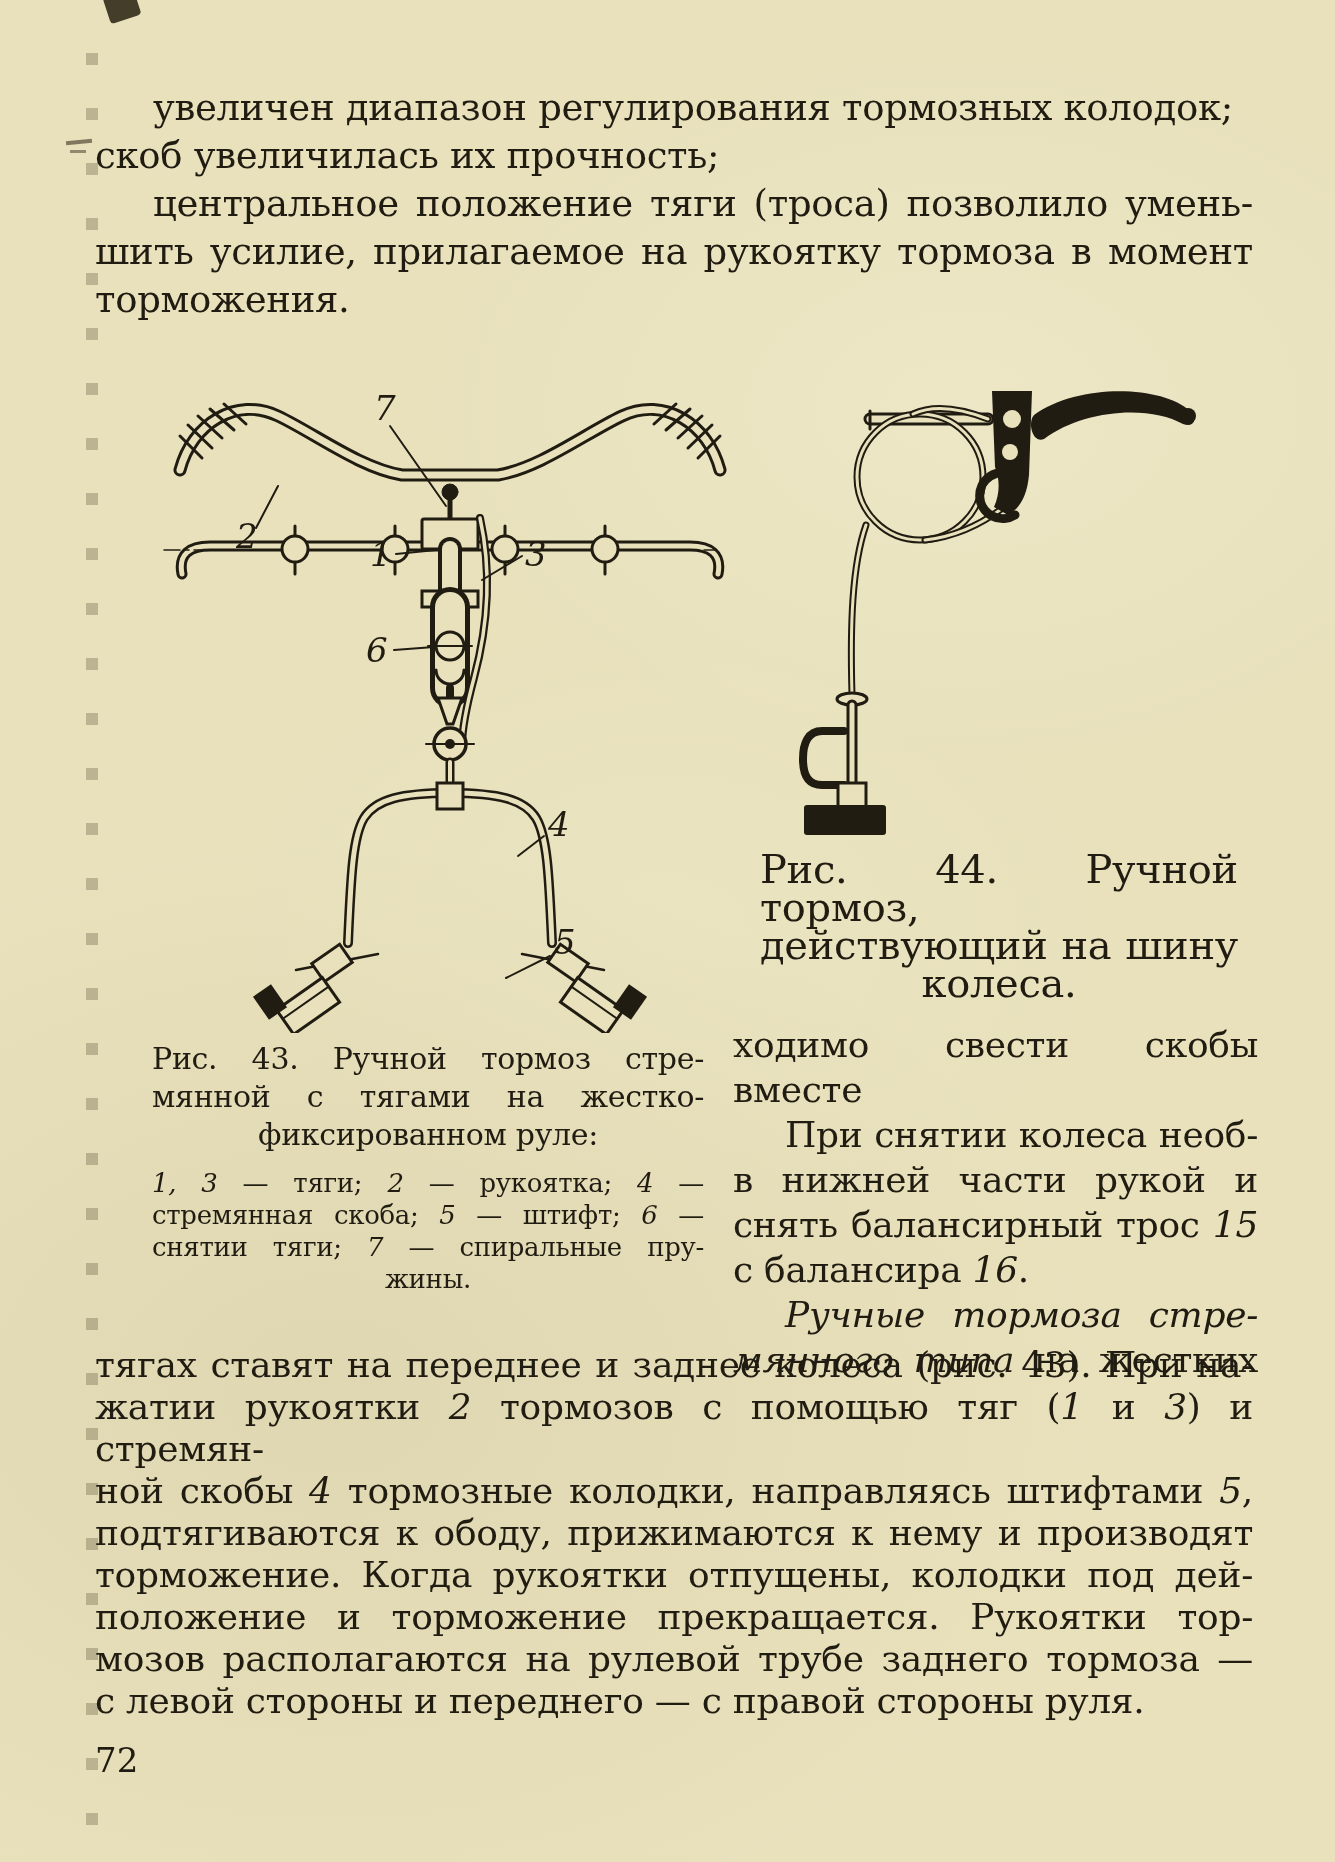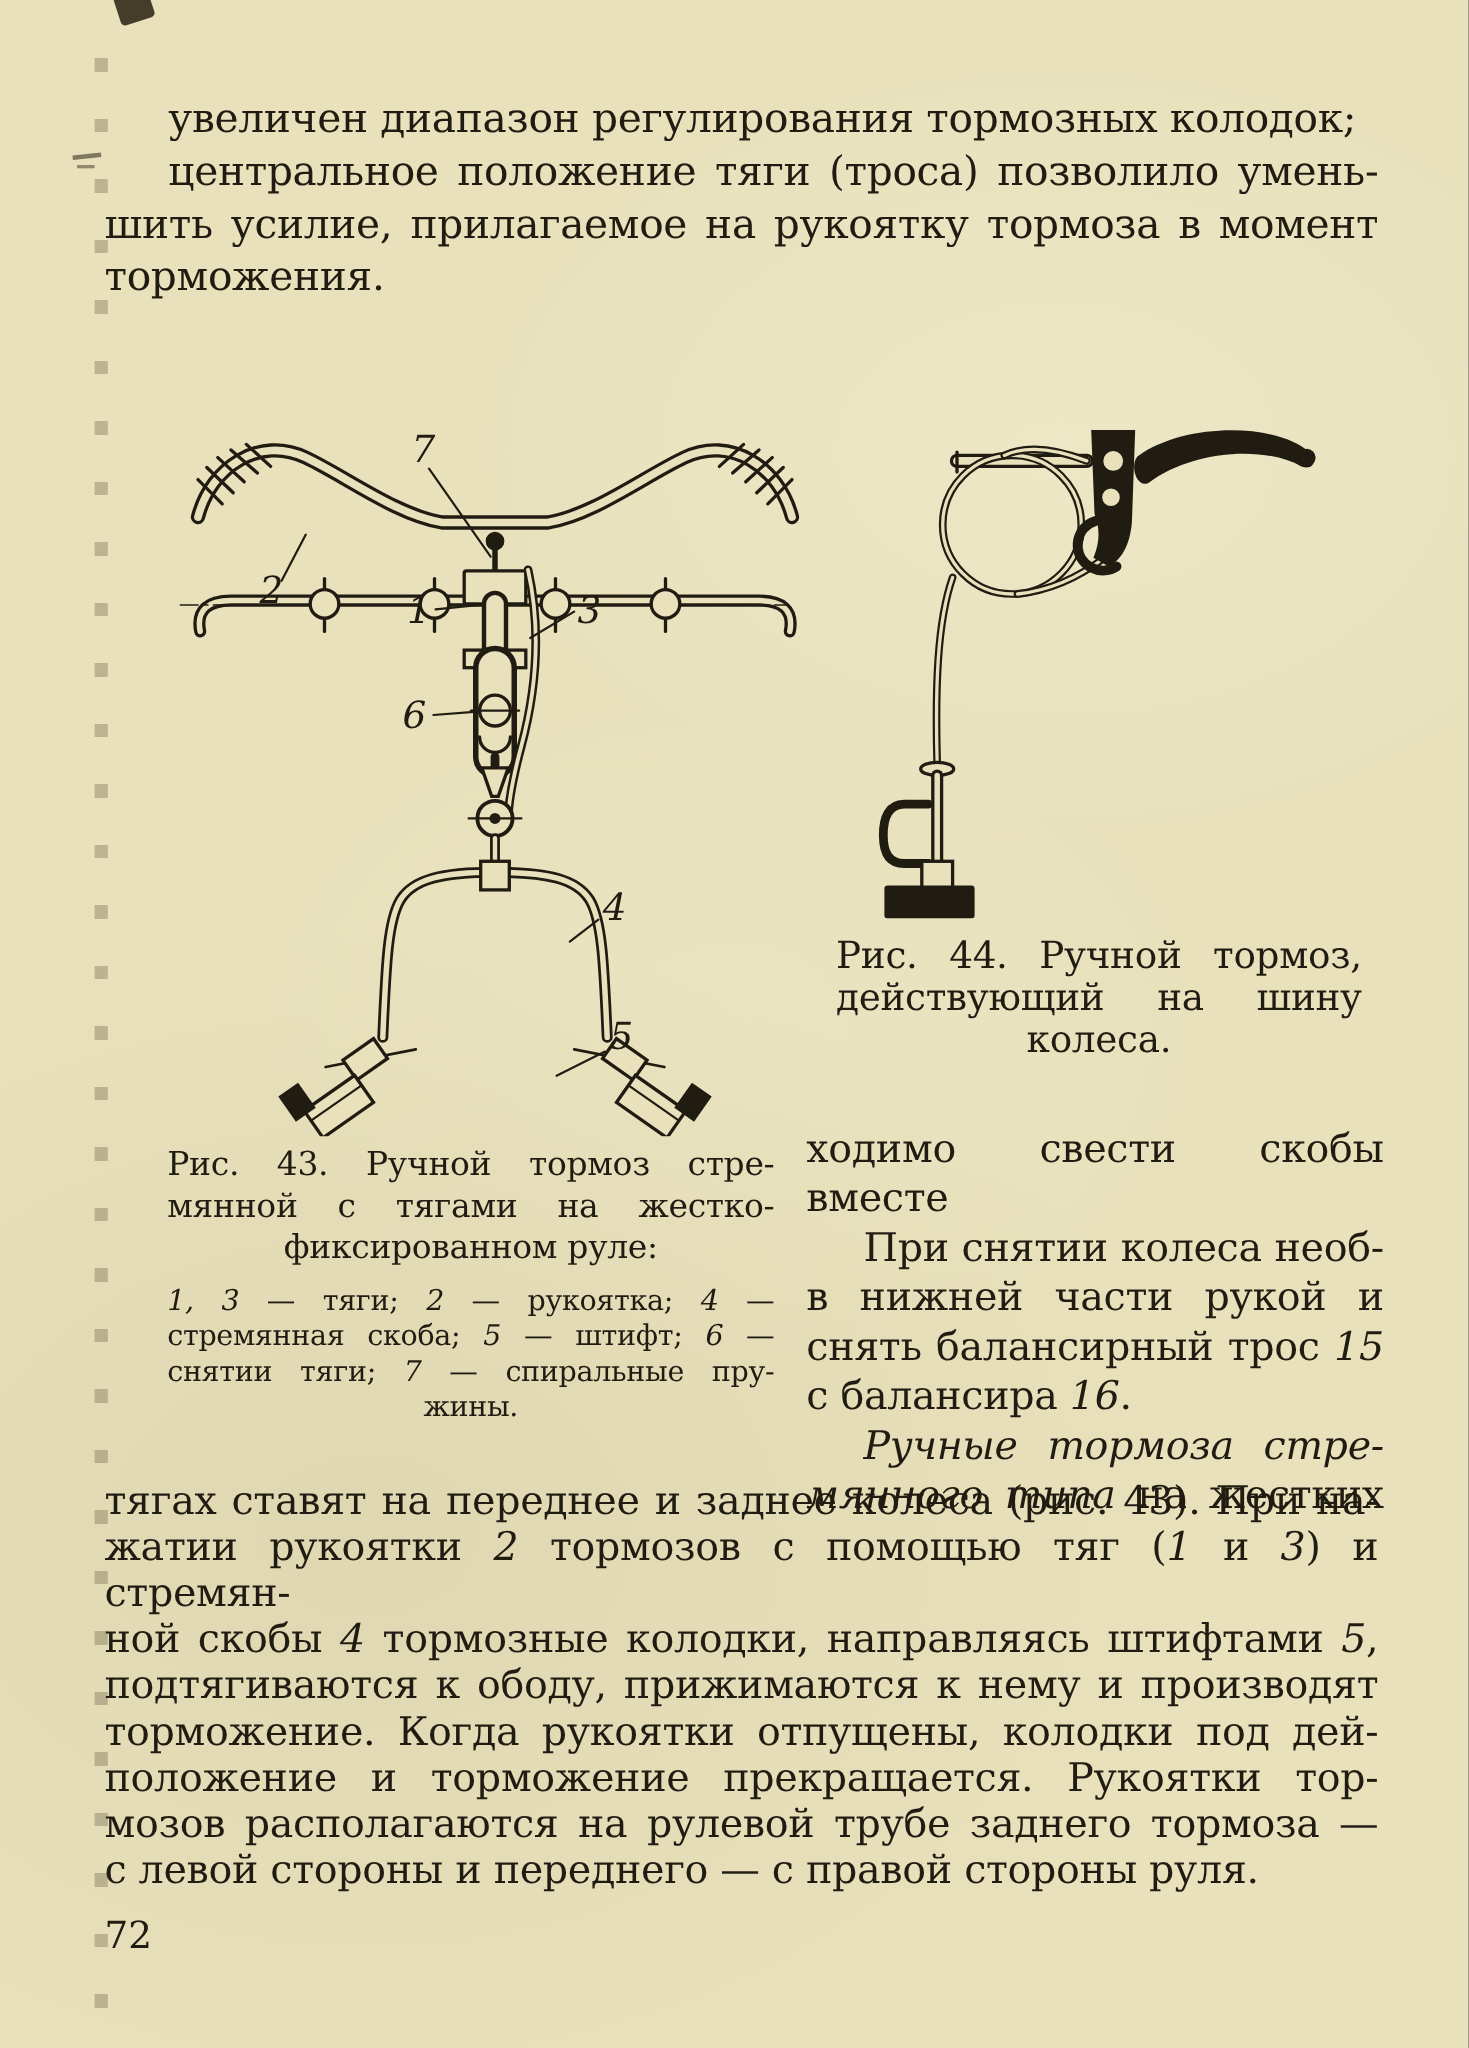--- a/index.html
+++ b/index.html
@@ -17,21 +17,21 @@
   .tl.end{text-align-last:left;}
   .tl.ctr{text-align-last:center;}
   .tl.ind{text-indent:58px;}
   .it{font-style:italic;}
   .intro{position:absolute;left:95px;top:84px;width:1158px;font-size:37px;line-height:48px;}
   .fig43art{position:absolute;left:150px;top:378px;width:580px;height:655px;}
   .fig43cap{position:absolute;left:152px;top:1040px;width:552px;}
   .cap-title{font-size:30px;line-height:38px;}
   .cap-legend{margin-top:13px;font-size:26px;line-height:32px;}
   .fig44art{position:absolute;left:720px;top:355px;width:545px;height:480px;}
-  .fig44cap{position:absolute;left:760px;top:850px;width:478px;font-size:34px;line-height:38px;}
+  .fig44cap{position:absolute;left:760px;top:850px;width:478px;font-size:40px;line-height:38px;}
   .rightcol{position:absolute;left:733px;top:1022px;width:525px;font-size:36px;line-height:45px;}
   .rightcol .tl.ind{text-indent:52px;}
   .bottom{position:absolute;left:95px;top:1344px;width:1158px;font-size:36px;line-height:42px;}
   .pagenum{position:absolute;left:95px;top:1740px;font-size:34px;text-align:center;}
   .edge{position:absolute;left:86px;top:10px;width:12px;height:1840px;
     background:repeating-linear-gradient(to bottom, transparent 0 43px, rgba(72,62,38,.28) 43px 55px);
     filter:blur(.4px);}
   .corner{position:absolute;left:106px;top:-8px;width:32px;height:28px;background:#2b2516;
     transform:rotate(-18deg);border-radius:4px;opacity:.88;}
   .dash1{position:absolute;left:66px;top:140px;width:26px;height:4px;background:#3a3220;opacity:.6;transform:rotate(-6deg);}
@@ -43,20 +43,21 @@
 <body>
 
 <div class="page">
   <div class="edge"></div>
   <div class="corner"></div>
   <div class="dash1"></div>
   <div class="dash2"></div>
 
   <div class="intro">
       <div class="tl ind end"><span>увеличен диапазон регулирования тормозных колодок;</span></div>
+      <div class="tl end"><span>скоб увеличилась их прочность;</span></div>
       <div class="tl ind"><span>центральное положение тяги (троса) позволило умень-</span></div>
       <div class="tl"><span>шить усилие, прилагаемое на рукоятку тормоза в момент</span></div>
       <div class="tl end"><span>торможения.</span></div>
     </div>
 
   <div class="fig43art">
     <svg width="580" height="655" viewBox="0 0 580 655">
       <g stroke="#211c12" fill="none" stroke-linecap="round">
 
         <path d="M 30,92 C 42,46 86,18 128,38 C 164,55 210,90 252,97 L 348,97 C 390,90 436,55 472,38 C 514,18 558,46 570,92" stroke-width="13"></path>

